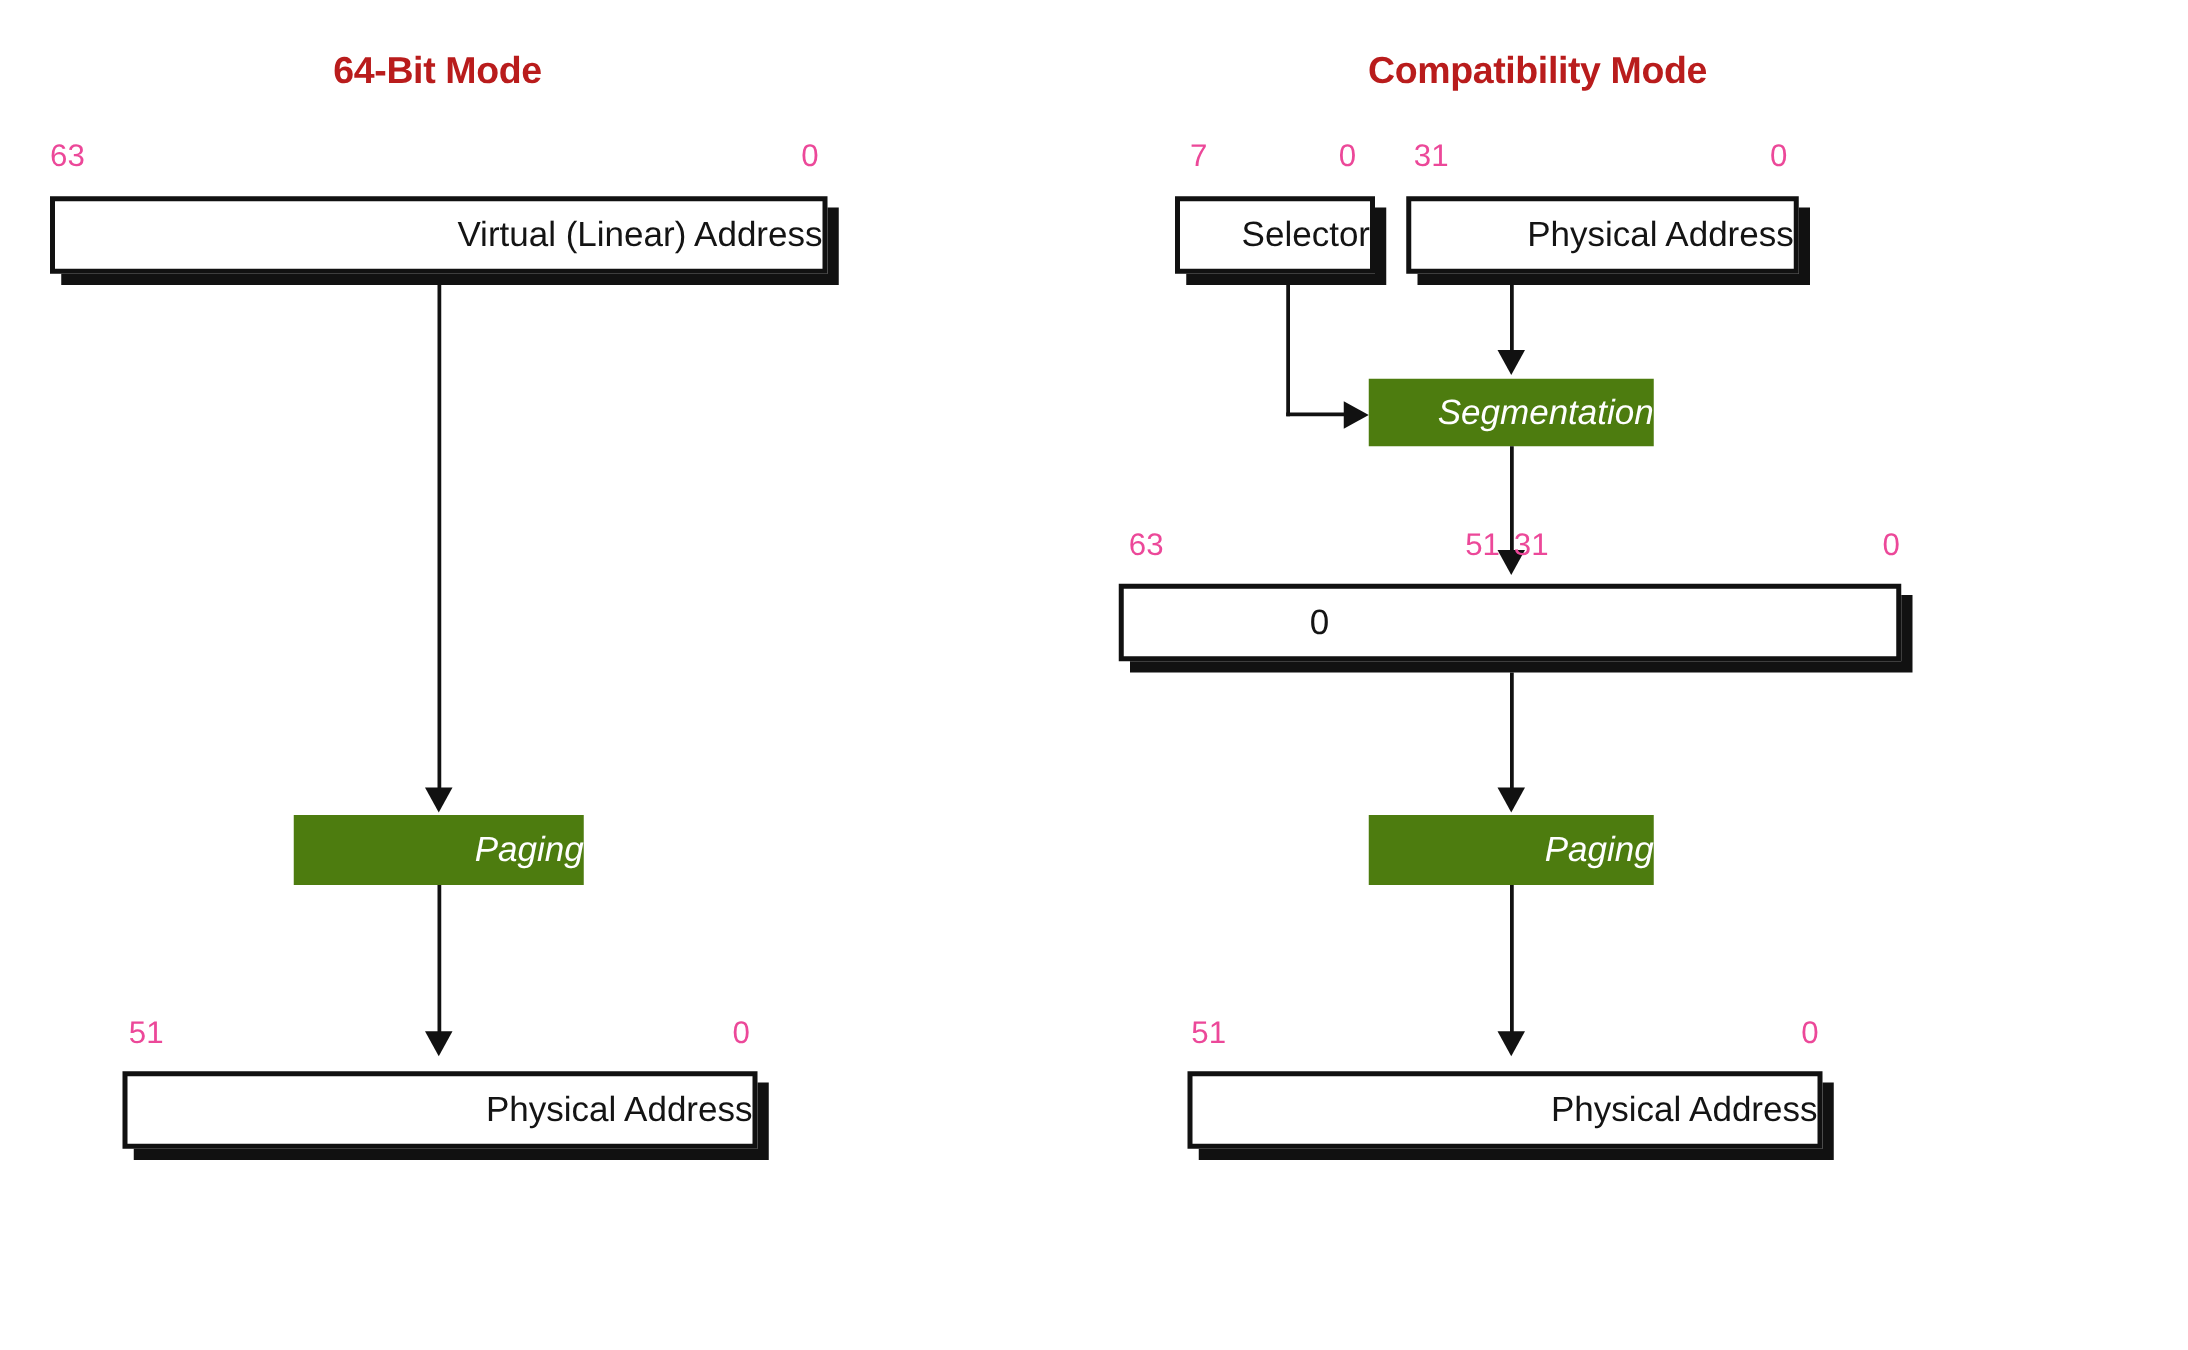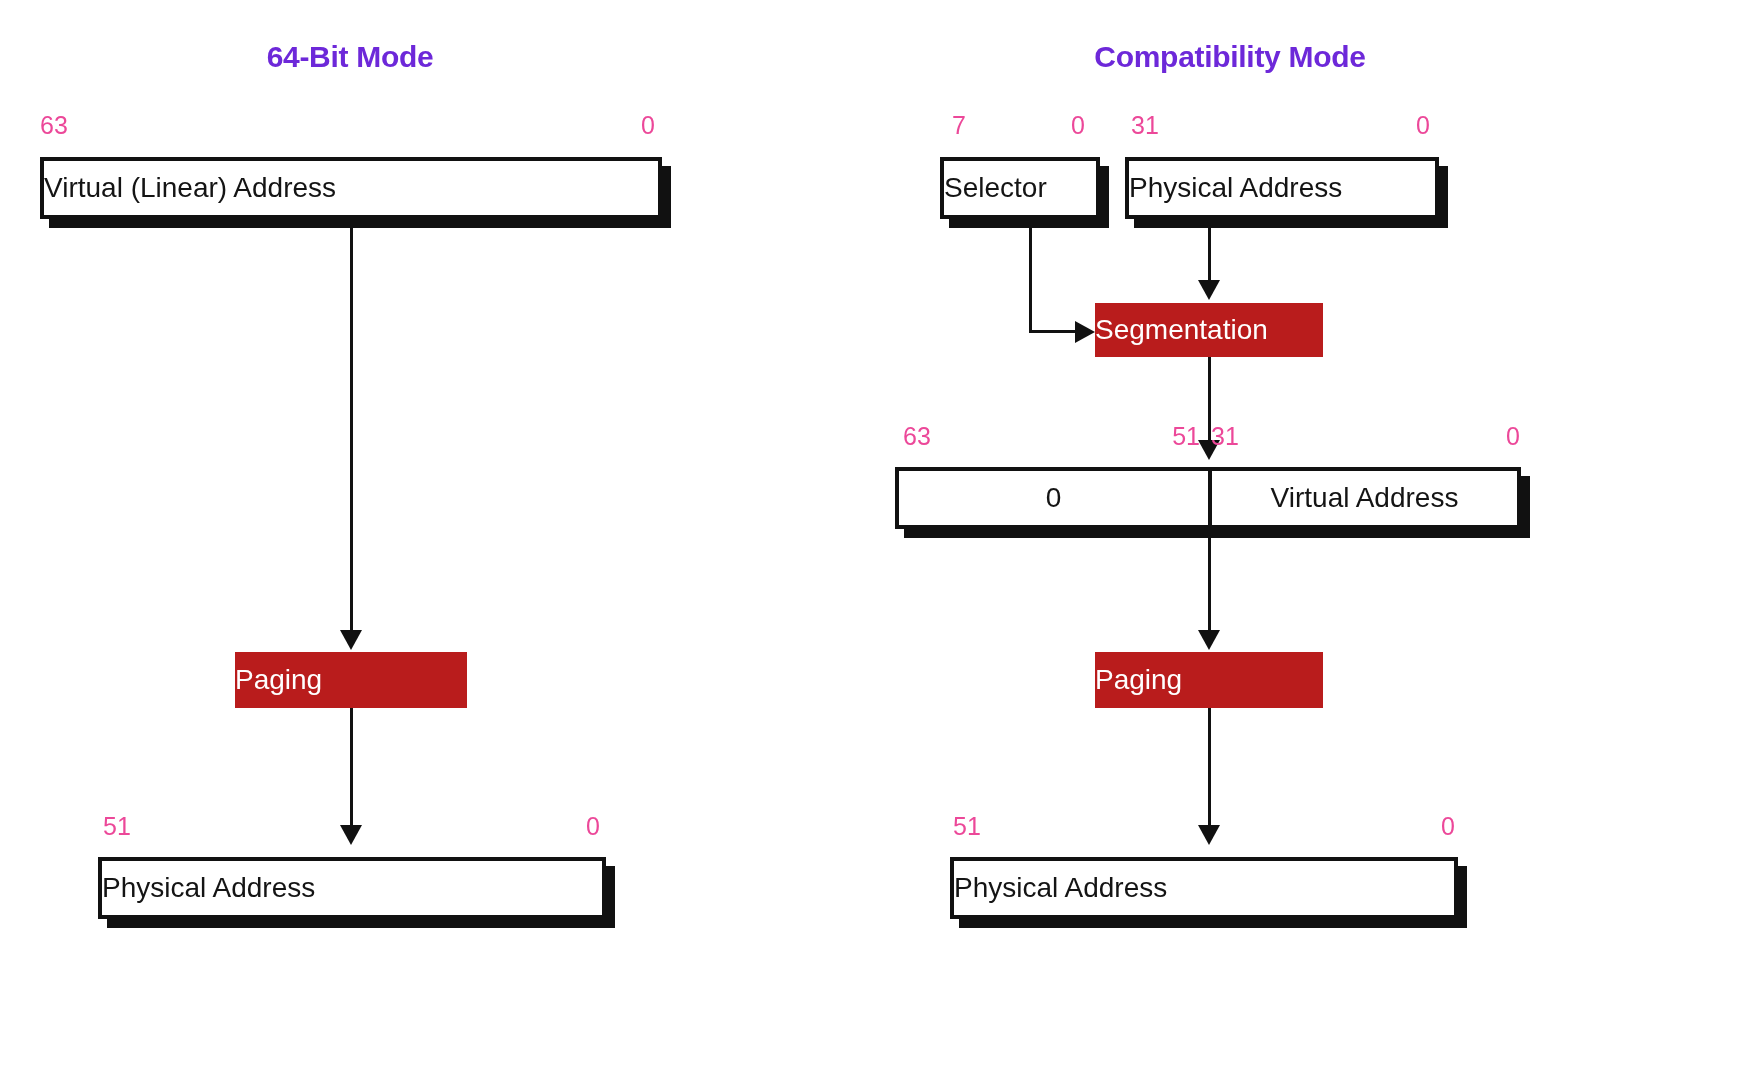--- a/index.html
+++ b/index.html
@@ -13,21 +13,21 @@
     height: 1080px;
     background: #ffffff;
     font-family: "Liberation Sans", sans-serif;
     overflow: hidden;
   }
 
   .col-title {
     position: absolute;
     font-size: 30px;
     font-weight: bold;
-    color: #6d28d9;
+    color: #b91c1c;
     text-align: center;
     letter-spacing: -0.3px;
     white-space: nowrap;
   }
 
   
   .bitlabel {
     position: absolute;
     font-size: 25px;
     color: #ec4899;
@@ -38,21 +38,21 @@
 
   
   .box {
     position: absolute;
     box-sizing: border-box;
     background: #ffffff;
     border: 4px solid #111111;
     box-shadow: 9px 9px 0 0 #111111;
     display: flex;
     align-items: center;
-    justify-content: flex-start;
+    justify-content: flex-end;
   }
   .box .box-label {
     font-size: 28px;
     color: #141414;
     white-space: nowrap;
     line-height: 1;
   }
 
   
   .splitbox {
@@ -77,24 +77,25 @@
     font-size: 28px;
     color: #141414;
     white-space: nowrap;
     line-height: 1;
   }
 
   
   .procbox {
     position: absolute;
     box-sizing: border-box;
-    background: #b91c1c;
+    background: #4d7c0f;
     display: flex;
     align-items: center;
-    justify-content: flex-start;
+    justify-content: flex-end;
+    font-style: italic;
   }
   .procbox .proc-label {
     font-size: 28px;
     color: #ffffff;
     white-space: nowrap;
     line-height: 1;
   }
 
   
   .vline {
@@ -188,23 +189,20 @@
 
   <div class="bitlabel" style="left:903px; top:424px;">63</div>
   <div class="bitlabel right-anchor" style="left:1148px; top:424px; width:52px;">51</div>
   <div class="bitlabel" style="left:1211px; top:424px;">31</div>
   <div class="bitlabel right-anchor" style="left:1470px; top:424px; width:50px;">0</div>
 
   <div class="splitbox" style="left:895px; top:467px; width:626px; height:62px;">
     <div class="cell" style="width:313px;">
       <span class="cell-label">0</span>
     </div>
-    <div class="cell" style="width:313px;">
-      <span class="cell-label">Virtual Address</span>
-    </div>
   </div>
 
   <div class="vline" style="left:1208px; top:538px; height:100px;"></div>
   <div class="arrow-down" style="left:1198px; top:630px;"></div>
 
   <div class="procbox" style="left:1095px; top:652px; width:228px; height:56px;">
     <span class="proc-label">Paging</span>
   </div>
 
   <div class="vline" style="left:1208px; top:708px; height:122px;"></div>

